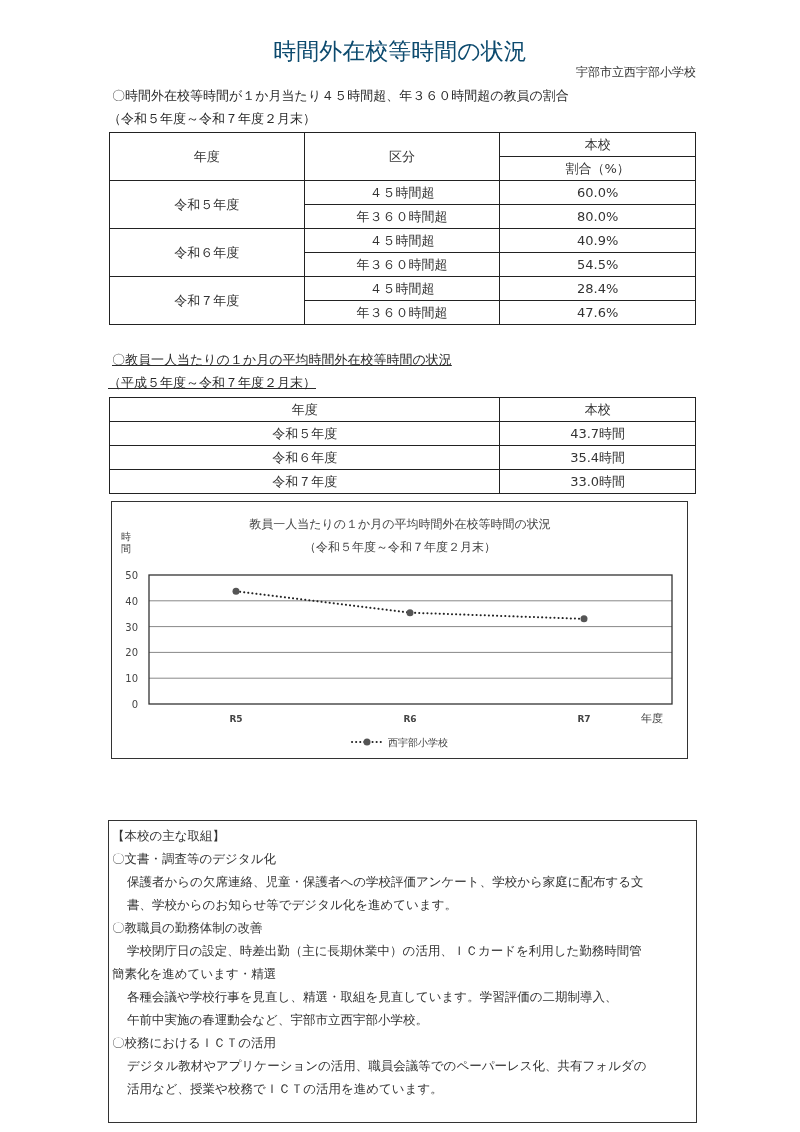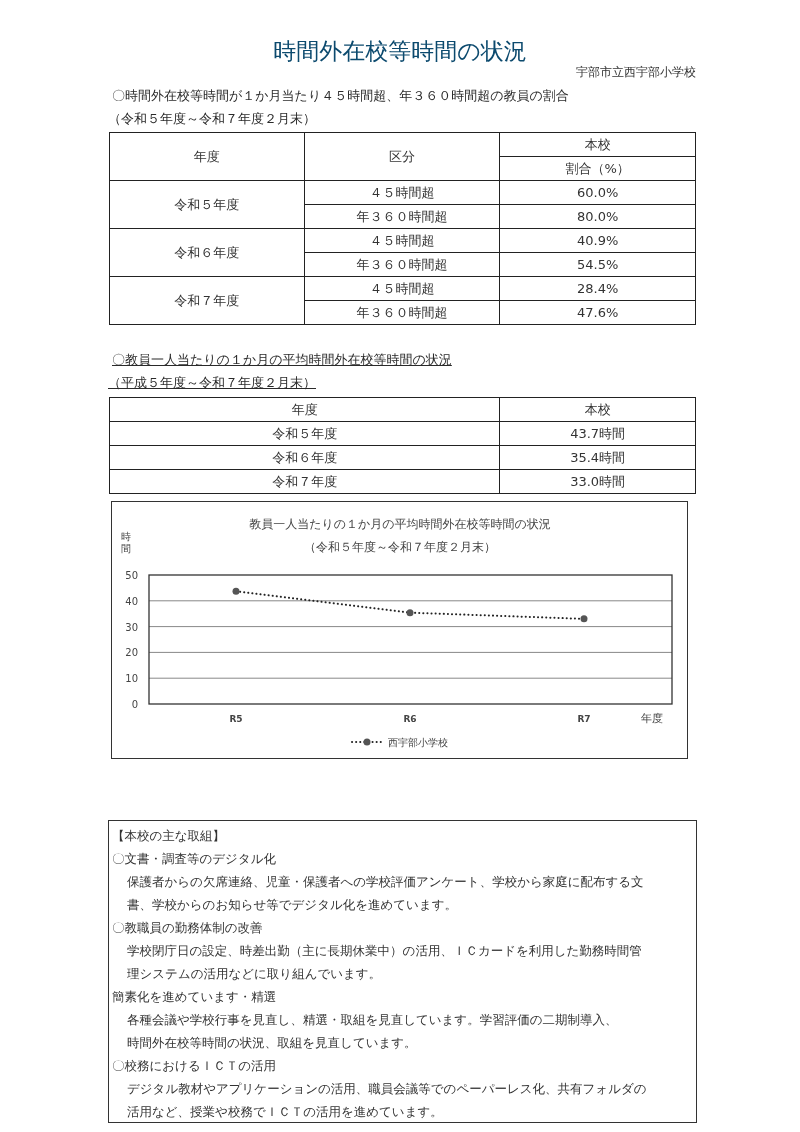--- a/index.html
+++ b/index.html
@@ -150,20 +150,19 @@
   </svg>
 </div>
 
 <div class="abs box">
   <div class="line">【本校の主な取組】</div>
   <div class="line">〇文書・調査等のデジタル化</div>
   <div class="line indent">保護者からの欠席連絡、児童・保護者への学校評価アンケート、学校から家庭に配布する文</div>
   <div class="line indent">書、学校からのお知らせ等でデジタル化を進めています。</div>
   <div class="line">〇教職員の勤務体制の改善</div>
   <div class="line indent">学校閉庁日の設定、時差出勤（主に長期休業中）の活用、ＩＣカードを利用した勤務時間管</div>
-  <div class="line indent">理システムの活用などに取り組んでいます。</div>
   <div class="line">簡素化を進めています・精選</div>
   <div class="line indent">各種会議や学校行事を見直し、精選・取組を見直しています。学習評価の二期制導入、</div>
-  <div class="line indent">時間外在校等時間の状況、取組を見直しています。</div>
+  <div class="line indent">午前中実施の春運動会など、宇部市立西宇部小学校。</div>
   <div class="line">〇校務におけるＩＣＴの活用</div>
   <div class="line indent">デジタル教材やアプリケーションの活用、職員会議等でのペーパーレス化、共有フォルダの</div>
   <div class="line indent">活用など、授業や校務でＩＣＴの活用を進めています。</div>
 </div>
 
 </body></html>

